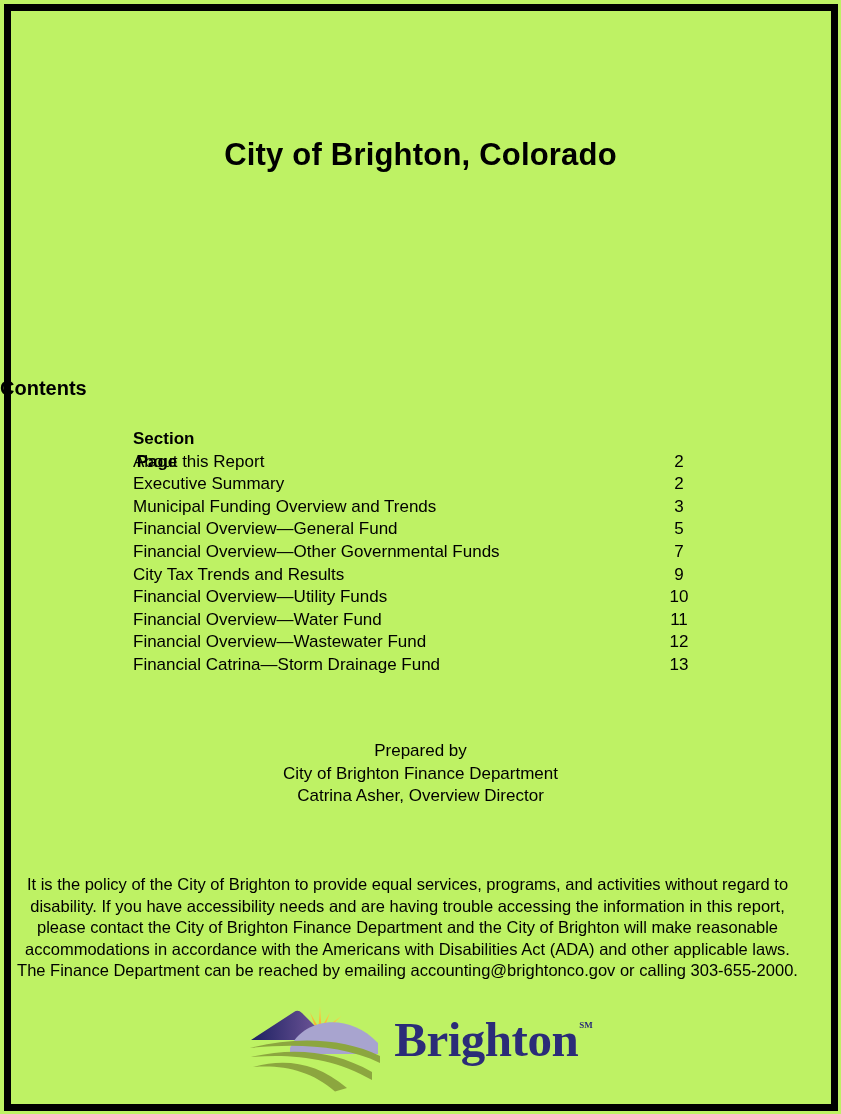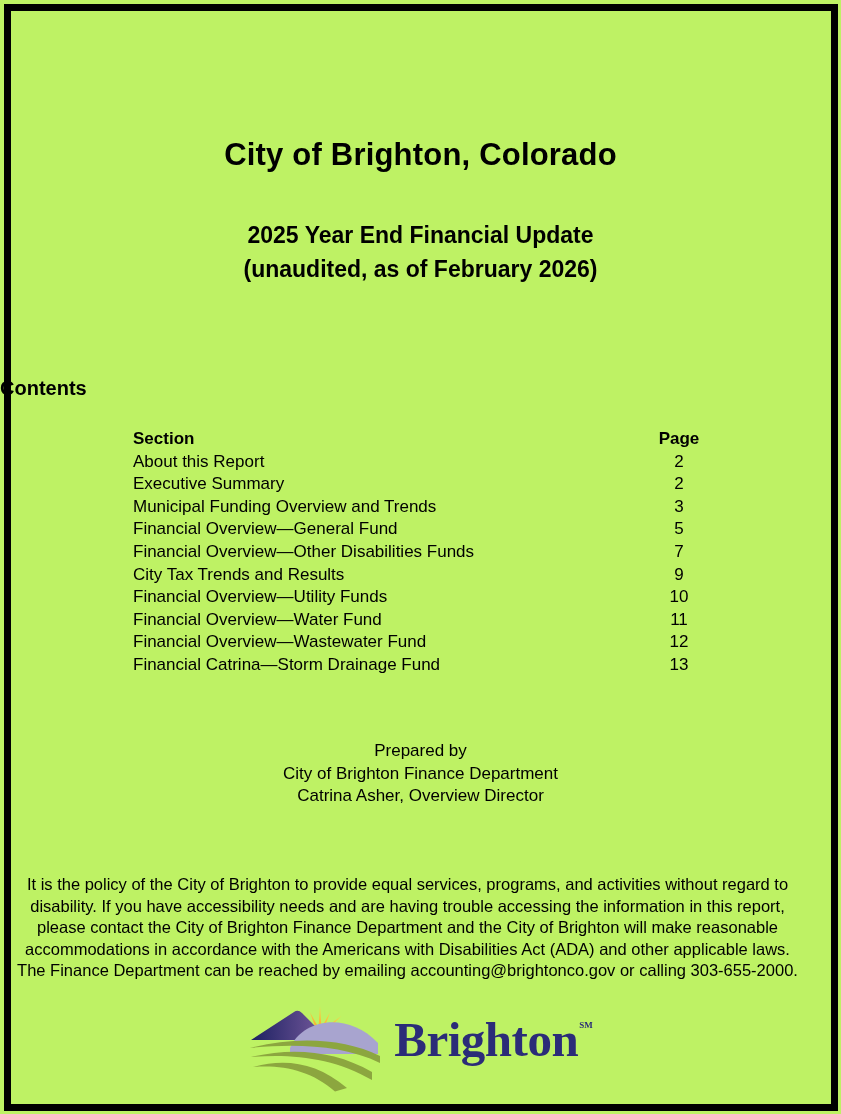--- a/index.html
+++ b/index.html
@@ -34,21 +34,21 @@
   .toc {
     position:absolute; top:428px; left:133px; width:570px;
     font-size:17px;
   }
   .toc-row {
     display:flex; justify-content:space-between;
     line-height:22.6px; height:22.6px;
   }
   .toc-row .toc-section { text-align:left; }
   .toc-row .toc-page { width:48px; text-align:center; flex:0 0 48px; }
-  .toc-header { font-weight:bold; }
+  .toc-header { font-weight:bold;flex-direction:column; }
   .prepared {
     position:absolute; top:740px; left:0; width:100%;
     text-align:center; font-size:17px; line-height:22.5px;
   }
   .notice {
     position:absolute; top:874px; left:16px; width:783px;
     text-align:center; font-size:16.5px; line-height:21.6px;
   }
   .logo-row {
     position:absolute; top:1000px; left:0; width:100%;
@@ -72,24 +72,20 @@
   }
 </style>
 </head>
 <body>
 
 <div class="page">
   <div class="page-border"></div>
 
   <div class="doc-title">City of Brighton, Colorado</div>
 
-  <div class="doc-subtitle">
-    <div>2025 Year End Financial Update</div>
-    <div>(unaudited, as of February 2026)</div>
-  </div>
 
   <div class="contents-heading">Contents</div>
 
   <div class="toc">
     <div class="toc-row toc-header">
       <span class="toc-section">Section</span>
       <span class="toc-page">Page</span>
     </div>
     <div class="toc-row">
       <span class="toc-section">About this Report</span>
@@ -101,21 +97,21 @@
     </div>
     <div class="toc-row">
       <span class="toc-section">Municipal Funding Overview and Trends</span>
       <span class="toc-page">3</span>
     </div>
     <div class="toc-row">
       <span class="toc-section">Financial Overview—General Fund</span>
       <span class="toc-page">5</span>
     </div>
     <div class="toc-row">
-      <span class="toc-section">Financial Overview—Other Disabilities Funds</span>
+      <span class="toc-section">Financial Overview—Other Governmental Funds</span>
       <span class="toc-page">7</span>
     </div>
     <div class="toc-row">
       <span class="toc-section">City Tax Trends and Results</span>
       <span class="toc-page">9</span>
     </div>
     <div class="toc-row">
       <span class="toc-section">Financial Overview—Utility Funds</span>
       <span class="toc-page">10</span>
     </div>

